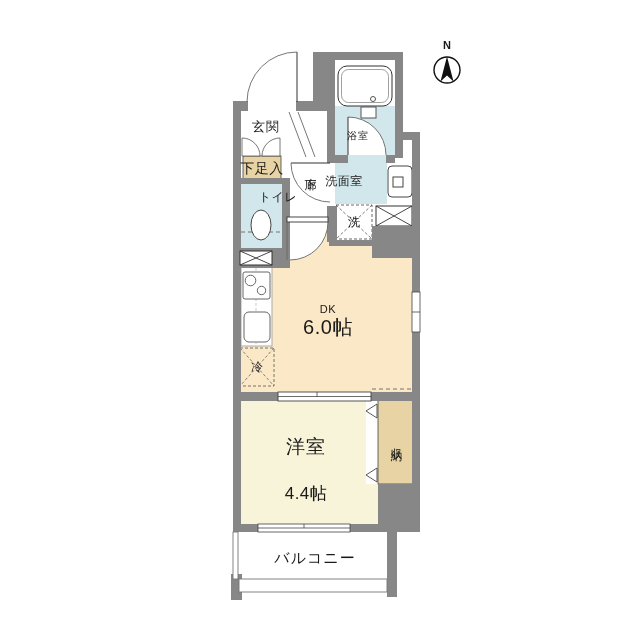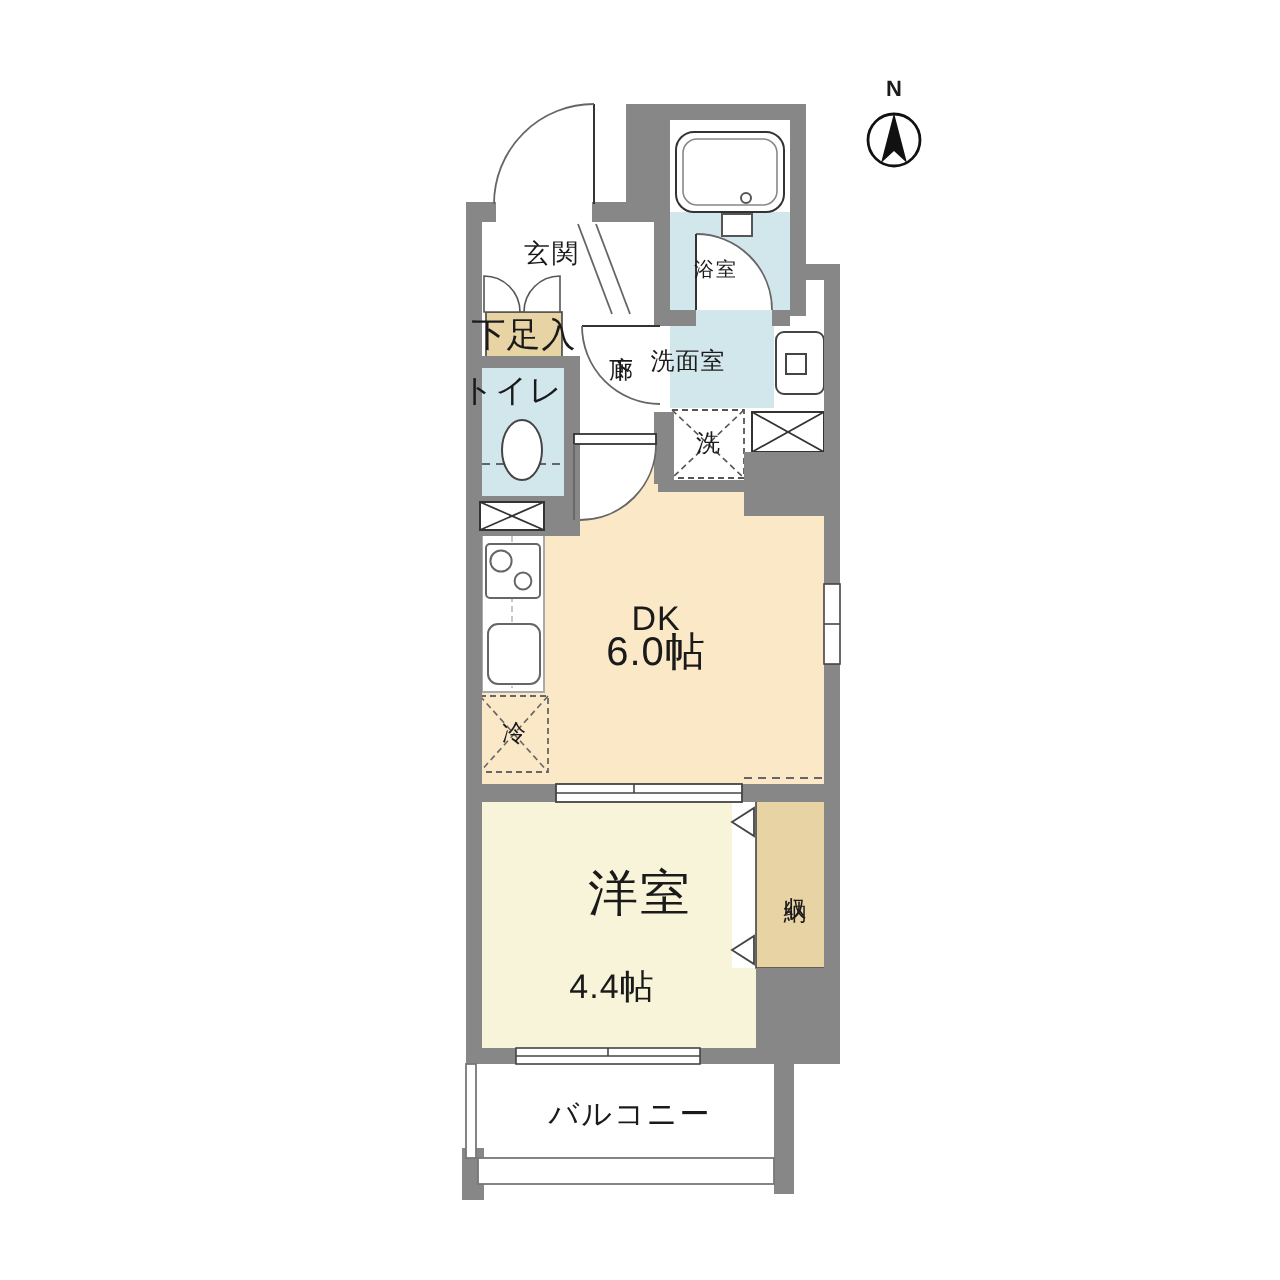--- a/index.html
+++ b/index.html
@@ -198,39 +198,39 @@
   </g>
 
   <g>
     <circle cx="447" cy="70" r="13" fill="#fff" stroke="#111" stroke-width="1.4"></circle>
     <polygon points="447,56.5 453.5,81.5 447,75.5 440.5,81.5" fill="#111"></polygon>
   </g>
 </svg>
 
 <div class="lbl" style="left:447px;top:46px;font-size:11px;font-weight:600;letter-spacing:0">N</div>
 
-<div class="lbl" style="left:276px;top:127px;font-size:13px">玄関</div>
-
-<div class="lbl" style="left:262px;top:168px;font-size:17px;letter-spacing:0.5px">下足入</div>
-
-<div class="lbl" style="left:256px;top:197px;font-size:16px;letter-spacing:0.5px">トイレ</div>
+<div class="lbl" style="left:266px;top:127px;font-size:13px">玄関</div>
+
+<div class="lbl" style="left:262px;top:168px;font-size:14px;letter-spacing:0.5px">下足入</div>
+
+<div class="lbl" style="left:278px;top:197px;font-size:12px;letter-spacing:0.5px">トイレ</div>
 
 <div class="lbl-v" style="left:310px;top:170px;font-size:12px">廊下</div>
 
 <div class="lbl" style="left:358px;top:136px;font-size:10px">浴室</div>
 
 <div class="lbl" style="left:344px;top:181px;font-size:12px;letter-spacing:0.5px">洗面室</div>
 
 <div class="lbl" style="left:354px;top:222px;font-size:12px;letter-spacing:0">洗</div>
 
-<div class="lbl" style="left:328px;top:310px;font-size:17px;letter-spacing:0.5px">DK</div>
+<div class="lbl" style="left:328px;top:310px;font-size:11px;letter-spacing:0.5px">DK</div>
 <div class="lbl" style="left:328px;top:327px;font-size:20px;letter-spacing:0.5px">6.0帖</div>
 
 <div class="lbl" style="left:257px;top:367px;font-size:12px;letter-spacing:0">冷</div>
 
-<div class="lbl" style="left:320px;top:447px;font-size:25px">洋室</div>
+<div class="lbl" style="left:306px;top:447px;font-size:19px">洋室</div>
 <div class="lbl" style="left:306px;top:494px;font-size:17px;letter-spacing:0.5px">4.4帖</div>
 
 <div class="lbl-v" style="left:396px;top:441px;font-size:11.5px">収納</div>
 
 <div class="lbl" style="left:315px;top:558px;font-size:15px">バルコニー</div>
 
 </div>
 
 </body></html>

